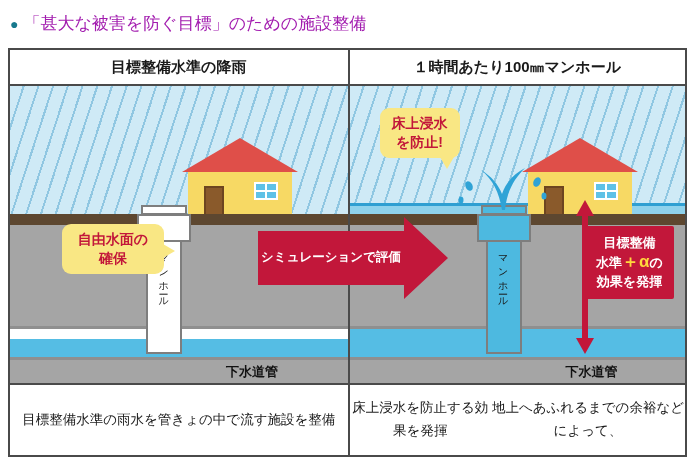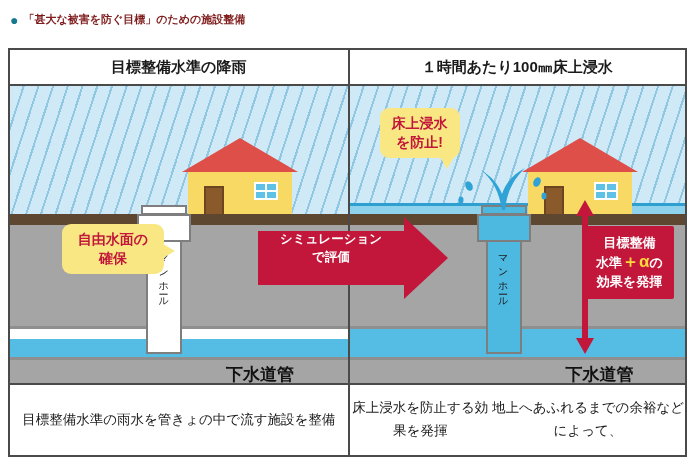--- a/index.html
+++ b/index.html
@@ -3,21 +3,21 @@
 <meta charset="utf-8">
 <style>
   * { box-sizing: border-box; margin: 0; padding: 0; }
   html,body { width: 695px; height: 465px; background: #fff;
     font-family: "Liberation Sans", "DejaVu Sans", sans-serif; }
   .page { position: relative; width: 695px; height: 465px; overflow: hidden; }
 
   
   .title-row { position: absolute; left: 10px; top: 12px; display: flex; align-items: center; gap: 5px; }
   .title-bullet { color: var(--bullet_teal, #17798d); font-size: 14px; line-height: 1; }
-  .title-text { font-weight: bold; font-size: 11px; color: #7f1d1d; }
+  .title-text { font-weight: normal; font-size: 17px; color: #a21caf; }
 
   
   .figure { position: absolute; left: 8px; top: 48px; width: 679px; height: 409px;
     border: 2px solid #4a4a4a; background: #fff; display: flex; }
   .panel { width: 50%; display: flex; flex-direction: column; position: relative; justify-content: flex-end; }
   .panel.rightside { border-left: 2px solid #4a4a4a; }
   .panel-header { height: 36px; border-bottom: 2px solid #4a4a4a; background: #fff;
     display: flex; align-items: center; justify-content: center;
     font-size: 15px; font-weight: bold; color: #1a1a1a; flex: 0 0 auto; }
   .illustration { position: relative; flex: 0 0 297px; background: var(--underground_gray, #a5a5a5); overflow: hidden; }
@@ -60,21 +60,21 @@
   .mh-upper { position: absolute; left: 127px; top: 128px; width: 54px; height: 28px;
     background: #fff; border: 2px solid #7e7e7e; z-index: 3; }
   .mh-lid { position: absolute; left: 131px; top: 119px; width: 46px; height: 10px;
     background: #fff; border: 2px solid #7e7e7e; z-index: 3; }
   .flooded .mh-shaft, .flooded .mh-upper, .flooded .mh-lid { background: #4db9e0; }
   .mh-label { position: absolute; left: 146px; top: 162px; z-index: 4;
     writing-mode: vertical-rl; text-orientation: upright;
     font-size: 10px; letter-spacing: 2px; color: #1a1a1a; }
 
   .sewer-label { position: absolute; left: 216px; top: 277px; z-index: 3;
-    font-size: 17px; font-weight: bold; color: #111; }
+    font-size: 13px; font-weight: bold; color: #111; }
 
   .bubble { position: absolute; background: var(--bubble_yellow, #f9e784);
     border-radius: 9px; padding: 6px 8px; text-align: center; z-index: 5;
     color: var(--accent_red, #c2173a); font-weight: bold; font-size: 14px; line-height: 1.35; }
   .bubble .line { display: block; }
   .bubble-left { left: 12px; top: 138px; width: 102px; margin-left: 40px; }
   .bubble-left::after { content: ""; position: absolute; right: -11px; top: 20px;
     border-top: 7px solid transparent; border-bottom: 7px solid transparent;
     border-left: 12px solid var(--bubble_yellow, #f9e784); }
   .bubble-right { left: 30px; top: 22px; width: 80px; }
@@ -93,21 +93,21 @@
     background: var(--accent_red, #c2173a); color: #fff; font-weight: bold;
     font-size: 13px; line-height: 1.5; text-align: center; padding: 7px 2px; border-radius: 2px; }
   .effect-box .line { display: block; }
   .alpha { color: var(--alpha_yellow, #ffd83d); font-size: 17px; line-height: 1; }
 
   
   .sim-arrow { position: absolute; left: 248px; top: 167px; width: 190px; height: 82px;
     z-index: 10; color: var(--accent_red, #c2173a); }
   .sim-arrow svg { position: absolute; inset: 0; width: 100%; height: 100%; display: block; }
   .sim-arrow-text { position: absolute; left: 0; top: 14px; width: 146px; height: 54px;
-    display: flex; flex-direction: column; align-items: center; 
+    display: flex; flex-direction: row; align-items: center; justify-content: center;
     color: #fff; font-weight: bold; font-size: 12.5px; line-height: 1.4; text-align: center; }
   .sim-arrow-text .line { display: block; }
 
   .caption .line { display: block; }
 </style>
 </head>
 <body>
 
 <div class="page">
 
@@ -143,21 +143,21 @@
         </div>
         <div class="sewer-label">下水道管</div>
       </div>
       <div class="caption">
         <span class="line">目標整備水準の雨水を</span>
         <span class="line">管きょの中で流す施設を整備</span>
       </div>
     </div>
 
     <div class="panel rightside">
-      <div class="panel-header">１時間あたり100㎜床上浸水</div>
+      <div class="panel-header">１時間あたり100㎜マンホール</div>
       <div class="illustration flooded">
         <div class="sky"></div>
         <div class="water-strip"></div>
         <div class="ground"></div>
         <div class="pipe">
           <div class="pipe-water full"></div>
         </div>
         <div class="house">
           <div class="roof"></div>
           <div class="house-body">

